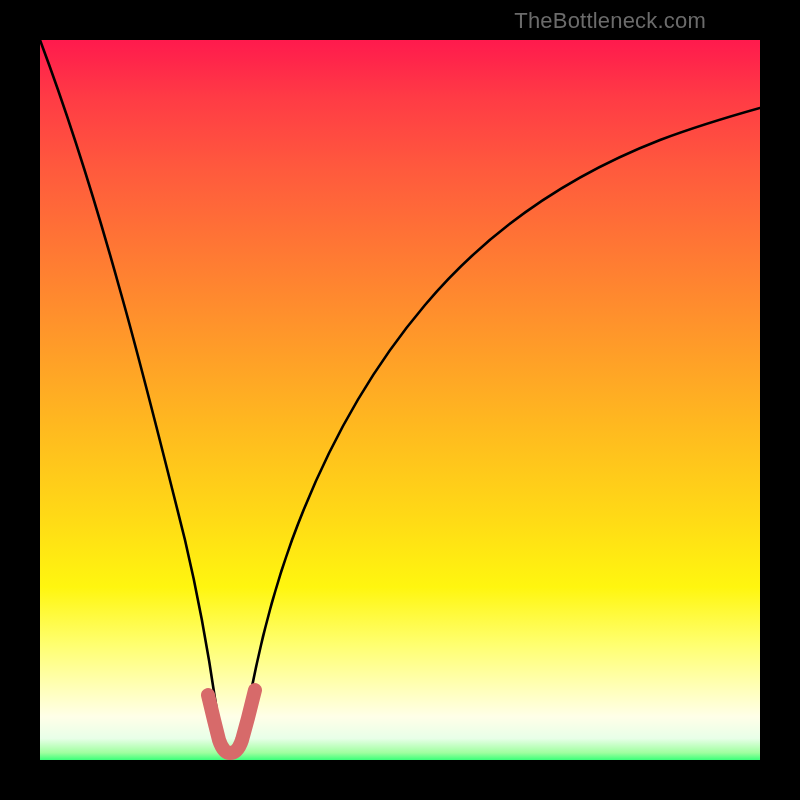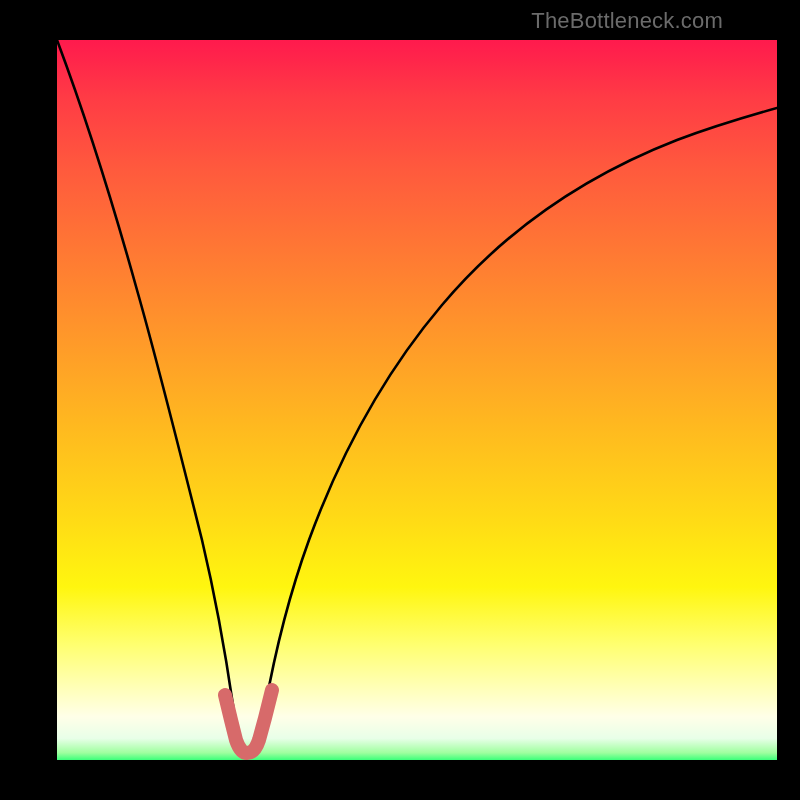--- a/index.html
+++ b/index.html
@@ -7,21 +7,21 @@
     padding: 0;
     width: 800px;
     height: 800px;
     background: #000;
     overflow: hidden;
     font-family: Arial, Helvetica, sans-serif;
   }
   .frame {
     position: absolute;
     top: 0;
-    left: 17px;
+    left: 0;
     width: 720px;
     height: 800px;
     background: #000;
   }
   .plot {
     position: absolute;
     top: 40px;
     left: 40px;
     width: 720px;
     height: 720px;

